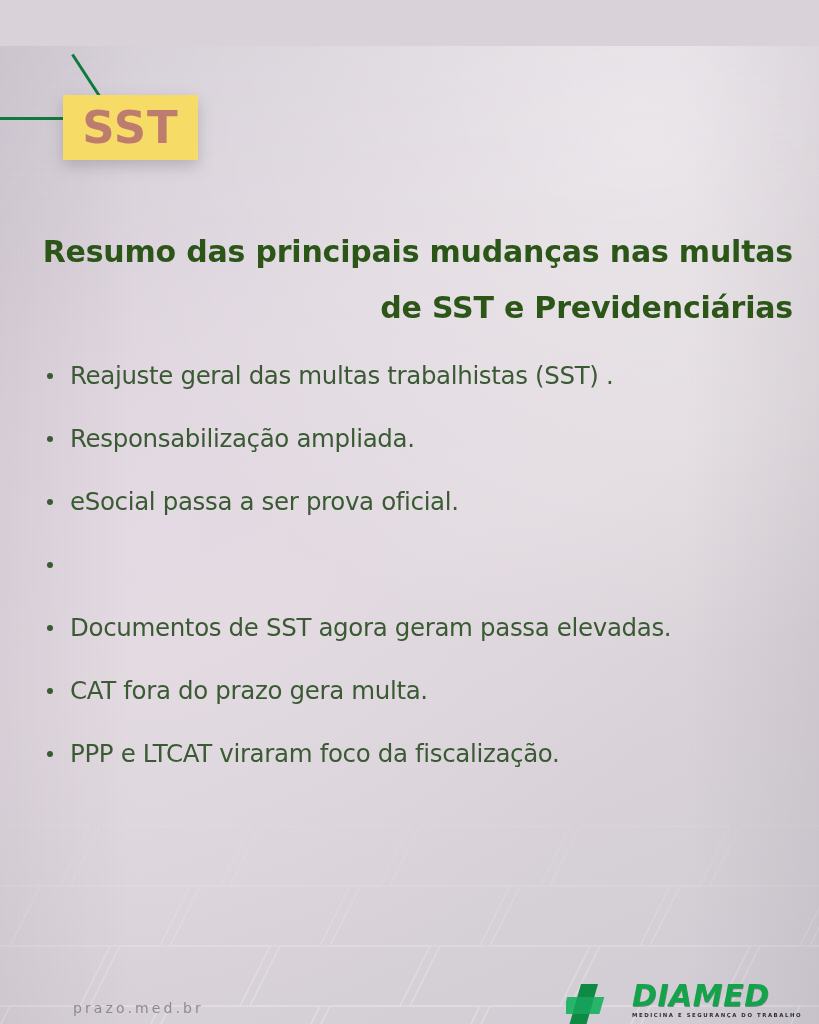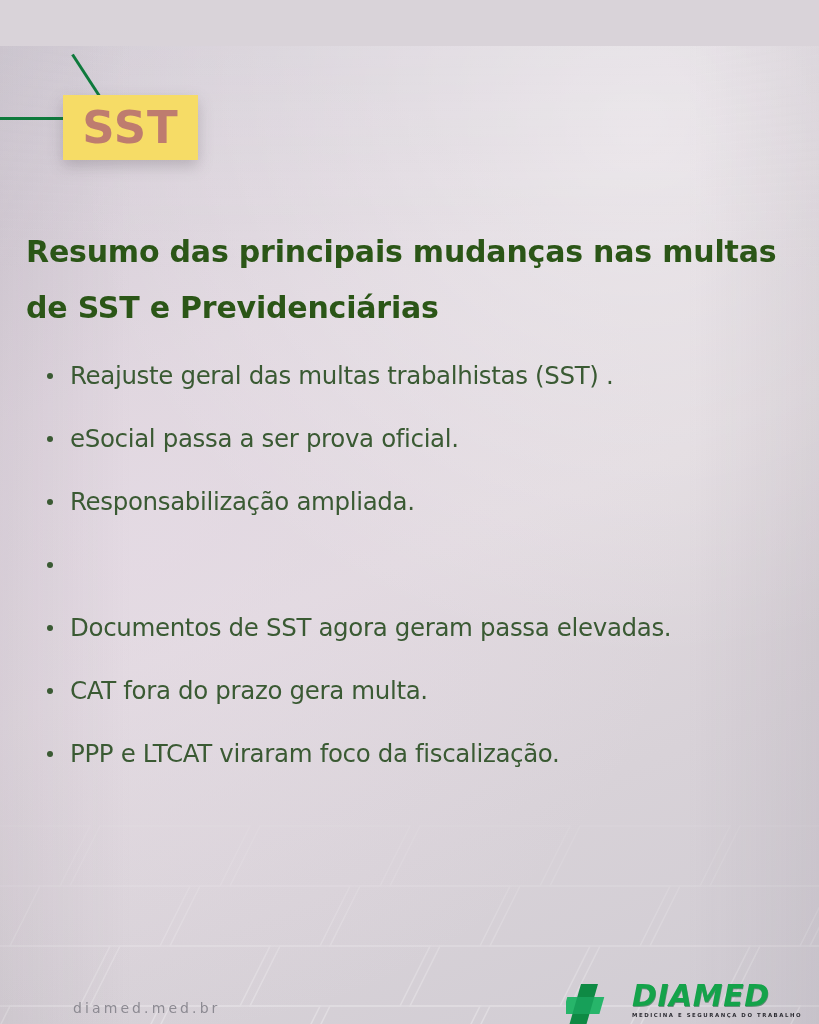--- a/index.html
+++ b/index.html
@@ -85,21 +85,21 @@
     color: #BE7C6F;
     line-height: 1;
   }
 
   
   .title {
     position: absolute;
     left: 0;
     top: 158px;
     width: 819px;
-    text-align: left;
+    text-align: right;
     color: #2B5617;
     font-family: "DejaVu Sans", sans-serif;
     font-weight: bold;
     font-size: 30px;
     line-height: 56px;
     letter-spacing: -0.2px;
     padding: 0 26px;
     box-sizing: border-box;
   }
   .title .line { display: block; }
@@ -249,44 +249,44 @@
     <span class="line">de SST e Previdenciárias</span>
   </h1>
 
   <ul class="bullets">
     <li>
       <span class="dot"></span>
       <span>Reajuste geral das multas trabalhistas (SST) .</span>
     </li>
     <li>
       <span class="dot"></span>
+      <span>Responsabilização ampliada.</span>
+    </li>
+    <li>
+      <span class="dot"></span>
       <span>eSocial passa a ser prova oficial.</span>
     </li>
     <li>
       <span class="dot"></span>
-      <span>Responsabilização ampliada.</span>
-    </li>
-    <li>
-      <span class="dot"></span>
     </li>
     <li>
       <span class="dot"></span>
       <span>Documentos de SST agora geram passa elevadas.</span>
     </li>
     <li>
       <span class="dot"></span>
       <span>CAT fora do prazo gera multa.</span>
     </li>
     <li>
       <span class="dot"></span>
       <span>PPP e LTCAT viraram foco da fiscalização.</span>
     </li>
   </ul>
 
-  <div class="site-url">diamed.med.br</div>
+  <div class="site-url">prazo.med.br</div>
 
   <div class="logo">
     <svg class="logo-cross" viewBox="0 0 46 44" aria-hidden="true">
       <g transform="skewX(-16)">
         <rect x="15" y="0" width="17" height="44" fill="#0E8A44"></rect>
         <rect x="5" y="13" width="37" height="17" fill="#27B56A"></rect>
         <rect x="15" y="13" width="17" height="17" fill="#17A059"></rect>
       </g>
     </svg>
     <div class="logo-word">

